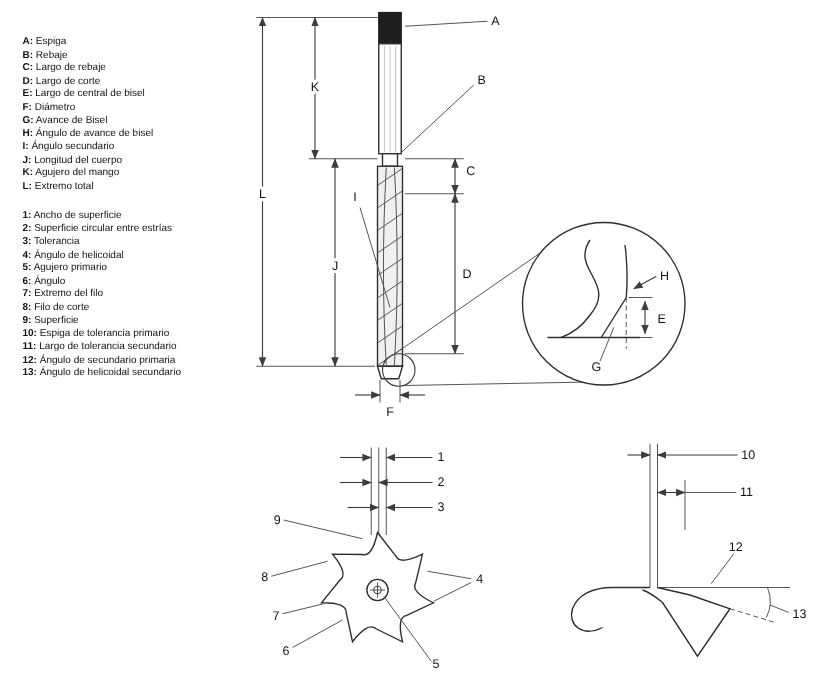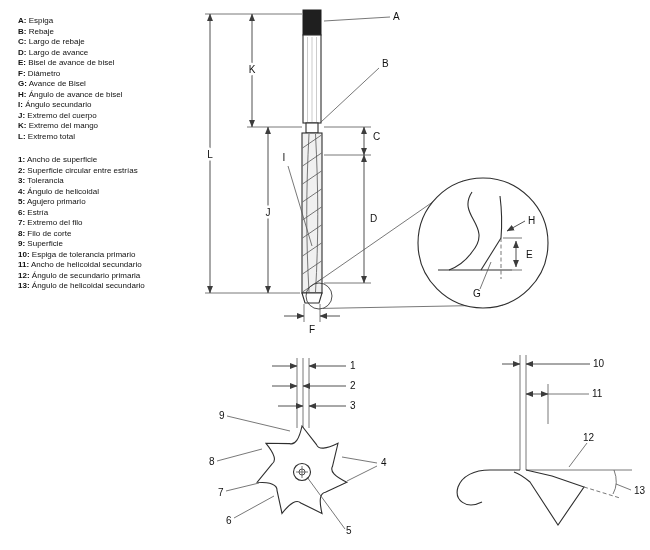--- a/index.html
+++ b/index.html
@@ -1,20 +1,20 @@
 <!DOCTYPE html>
 <html><head>
 <meta charset="utf-8">
 <style>
   html,body{margin:0;padding:0;}
   body{
     width:650px;height:550px;position:relative;background:#ffffff;
     font-family:"Liberation Sans",sans-serif;color:#111;overflow:hidden;
   }
-  .legend{position:absolute;left:18px;top:16px;z-index:2;}
+  .legend{position:absolute;left:18px;top:28px;z-index:2;}
   .lrow{font-size:8px;line-height:10.5px;white-space:nowrap;}
   .lk{font-weight:700;}
   .lgap{height:13px;}
   svg.scene{position:absolute;left:0;top:0;z-index:1;}
   .ol{fill:none;stroke:#2e2e2e;stroke-width:1.1;}
   .olw{fill:#ffffff;stroke:#2e2e2e;stroke-width:1.1;}
   .dim{fill:none;stroke:#3c3c3c;stroke-width:0.9;}
   .thin{fill:none;stroke:#555;stroke-width:0.8;}
   .shade{fill:none;stroke:#b5b5b5;stroke-width:0.7;}
   .dash{stroke-dasharray:4 2.5;}
@@ -22,41 +22,41 @@
   .mid{text-anchor:middle;}
   .halo{paint-order:stroke;stroke:#ffffff;stroke-width:5;stroke-linejoin:round;}
 </style>
 </head>
 <body>
 
 <div class="legend">
   <div class="lrow"><span class="lk">A:</span> <span>Espiga</span></div>
   <div class="lrow"><span class="lk">B:</span> <span>Rebaje</span></div>
   <div class="lrow"><span class="lk">C:</span> <span>Largo de rebaje</span></div>
-  <div class="lrow"><span class="lk">D:</span> <span>Largo de avance</span></div>
-  <div class="lrow"><span class="lk">E:</span> <span>Bisel de avance de bisel</span></div>
+  <div class="lrow"><span class="lk">D:</span> <span>Largo de corte</span></div>
+  <div class="lrow"><span class="lk">E:</span> <span>Largo de central de bisel</span></div>
   <div class="lrow"><span class="lk">F:</span> <span>Diámetro</span></div>
   <div class="lrow"><span class="lk">G:</span> <span>Avance de Bisel</span></div>
   <div class="lrow"><span class="lk">H:</span> <span>Ángulo de avance de bisel</span></div>
   <div class="lrow"><span class="lk">I:</span> <span>Ángulo secundario</span></div>
-  <div class="lrow"><span class="lk">J:</span> <span>Extremo del cuerpo</span></div>
-  <div class="lrow"><span class="lk">K:</span> <span>Extremo del mango</span></div>
+  <div class="lrow"><span class="lk">J:</span> <span>Longitud del cuerpo</span></div>
+  <div class="lrow"><span class="lk">K:</span> <span>Agujero del mango</span></div>
   <div class="lrow"><span class="lk">L:</span> <span>Extremo total</span></div>
   <div class="lgap"></div>
   <div class="lrow"><span class="lk">1:</span> <span>Ancho de superficie</span></div>
   <div class="lrow"><span class="lk">2:</span> <span>Superficie circular entre estrías</span></div>
   <div class="lrow"><span class="lk">3:</span> <span>Tolerancia</span></div>
   <div class="lrow"><span class="lk">4:</span> <span>Ángulo de helicoidal</span></div>
   <div class="lrow"><span class="lk">5:</span> <span>Agujero primario</span></div>
-  <div class="lrow"><span class="lk">6:</span> <span>Estría</span></div>
+  <div class="lrow"><span class="lk">6:</span> <span>Ángulo</span></div>
   <div class="lrow"><span class="lk">7:</span> <span>Extremo del filo</span></div>
   <div class="lrow"><span class="lk">8:</span> <span>Filo de corte</span></div>
   <div class="lrow"><span class="lk">9:</span> <span>Superficie</span></div>
   <div class="lrow"><span class="lk">10:</span> <span>Espiga de tolerancia primario</span></div>
-  <div class="lrow"><span class="lk">11:</span> <span>Ancho de helicoidal secundario</span></div>
+  <div class="lrow"><span class="lk">11:</span> <span>Largo de tolerancia secundario</span></div>
   <div class="lrow"><span class="lk">12:</span> <span>Ángulo de secundario primaria</span></div>
   <div class="lrow"><span class="lk">13:</span> <span>Ángulo de helicoidal secundario</span></div>
 </div>
 
 <svg class="scene" width="650" height="550" viewBox="0 0 650 550">
   <defs>
     <marker id="arr" viewBox="0 0 10 10" refX="9.5" refY="5" markerWidth="7.5" markerHeight="7.5" markerUnits="userSpaceOnUse" orient="auto-start-reverse">
       <path d="M0,1 L10,5 L0,9 Z" fill="#3c3c3c"></path>
     </marker>
   </defs>

